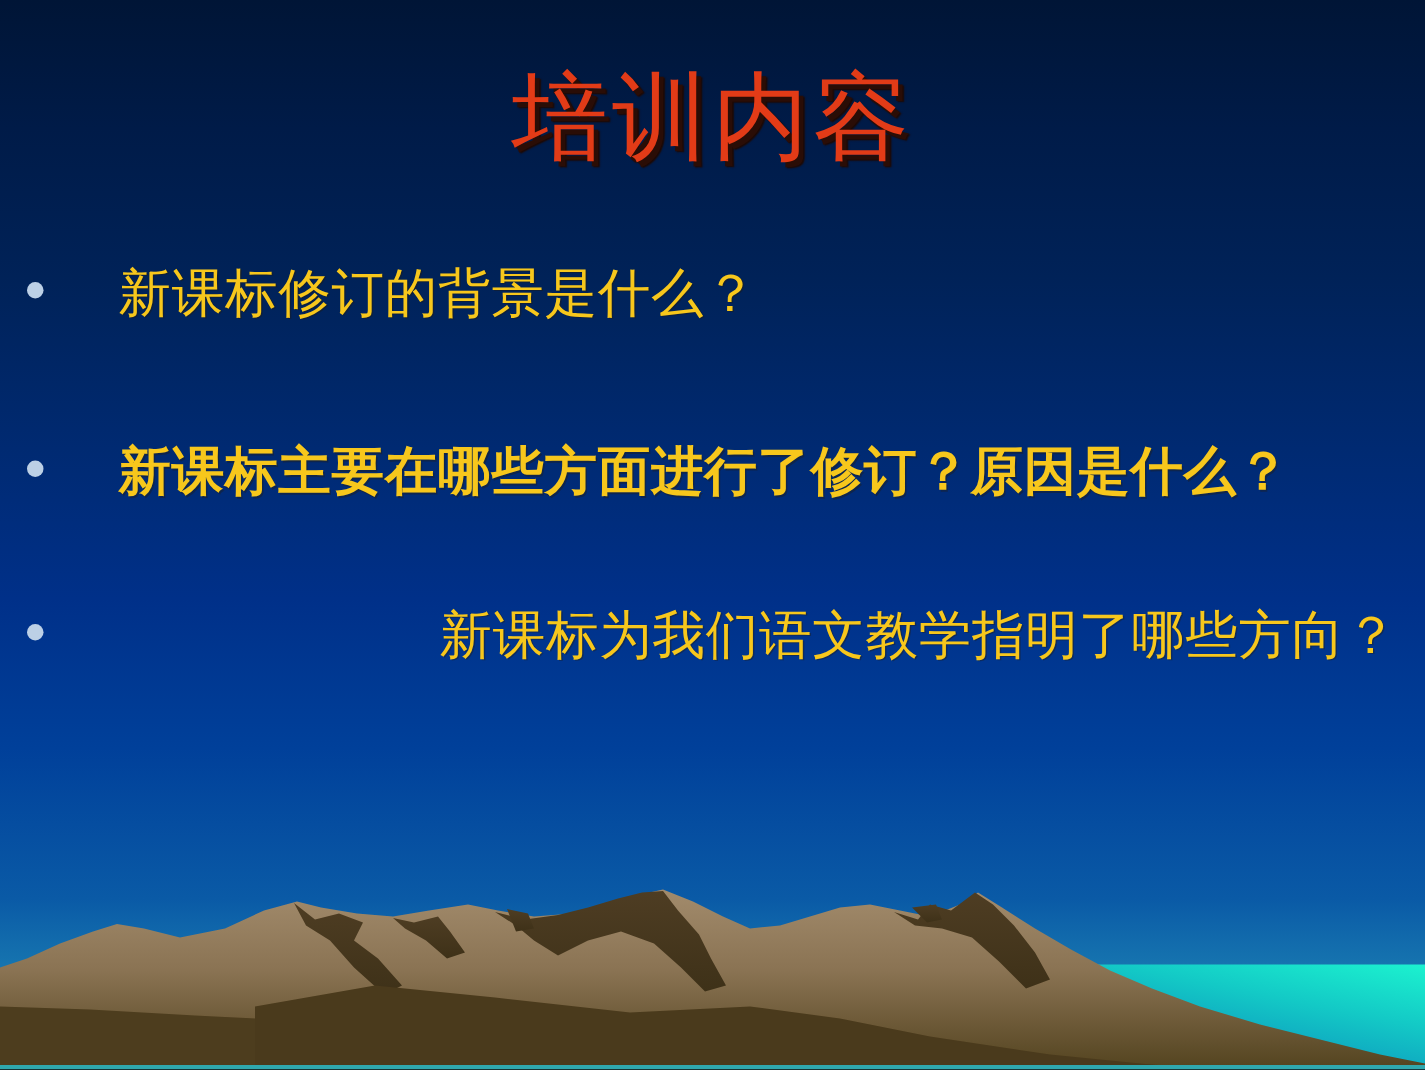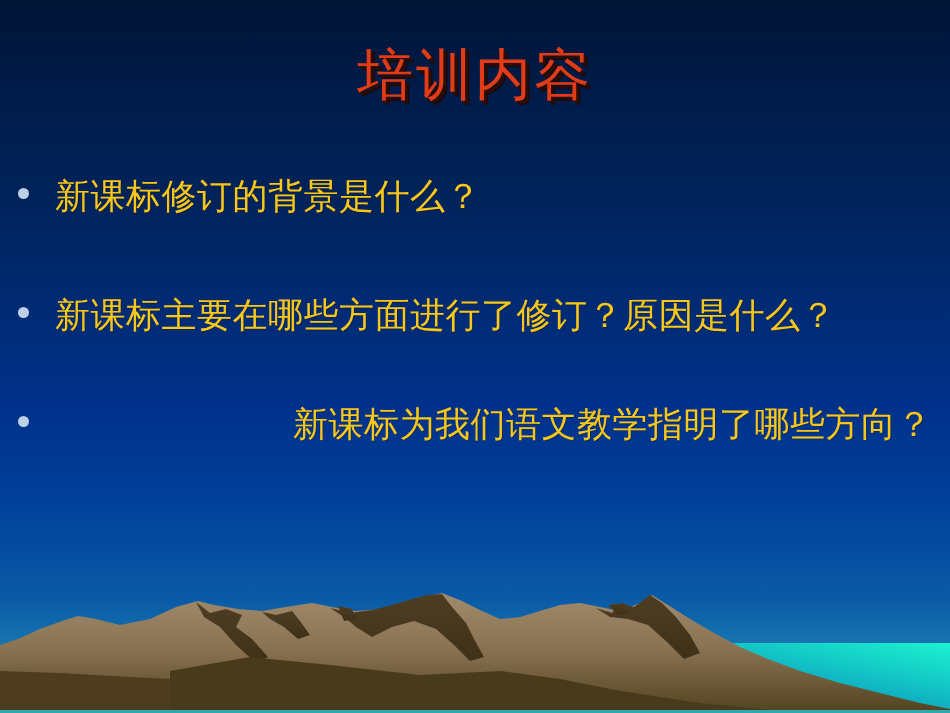--- a/index.html
+++ b/index.html
@@ -35,41 +35,42 @@
   }
   #scenery svg { display: block; width: 950px; height: 160px; }
 
   
   #title {
     position: absolute;
     left: 0;
     top: 44px;
     width: 950px;
     text-align: center;
-    font-size: 56px;
+    font-size: 64px;
     line-height: 1.12;
     letter-spacing: 3px;
     font-weight: 400;
     color: #e23b17;
     text-shadow: 3px 3px 0 #2a0d06, 4px 4px 1px #1d0904;
     white-space: nowrap;
   }
 
   
   #body-list {
     position: absolute;
     left: 18px;
     top: 170px;
     width: 914px;
   }
   .bullet-row {
     position: relative;
     display: flex;
     align-items: flex-start;
     margin-bottom: 66px;
+    gap: 24px;
   }
   .bullet-row.last { margin-bottom: 0; text-align: right; }
   .bullet-dot {
     flex: 0 0 auto;
     width: 11px;
     height: 11px;
     border-radius: 50%;
     background: #bcd0e6;
     margin-top: 18px;
     margin-right: 5px;
@@ -77,21 +78,21 @@
   .bullet-text {
     flex: 1 1 auto;
     color: #f7c71c;
     font-size: 35px;
     line-height: 1.52;
     letter-spacing: 0.5px;
     text-shadow: 1px 1px 0 rgba(40,25,0,0.35);
     padding-left: 22px;
     text-indent: -1px;
   }
-  .bullet-row.b2 { margin-bottom: 56px; }
+  .bullet-row.b2 { margin-bottom: 56px; font-weight: bold; }
   .bullet-row.b2 .bullet-text { padding-right: 8px; }
 </style>
 </head>
 <body>
 
 <div id="slide">
 
   <div id="title">培训内容</div>
 
   <div id="body-list">

